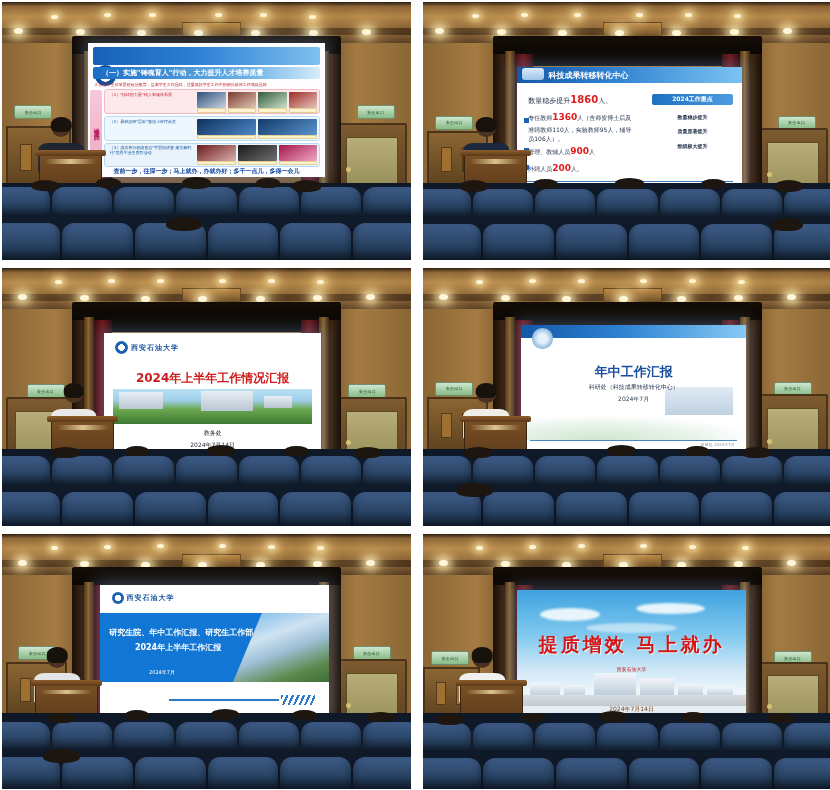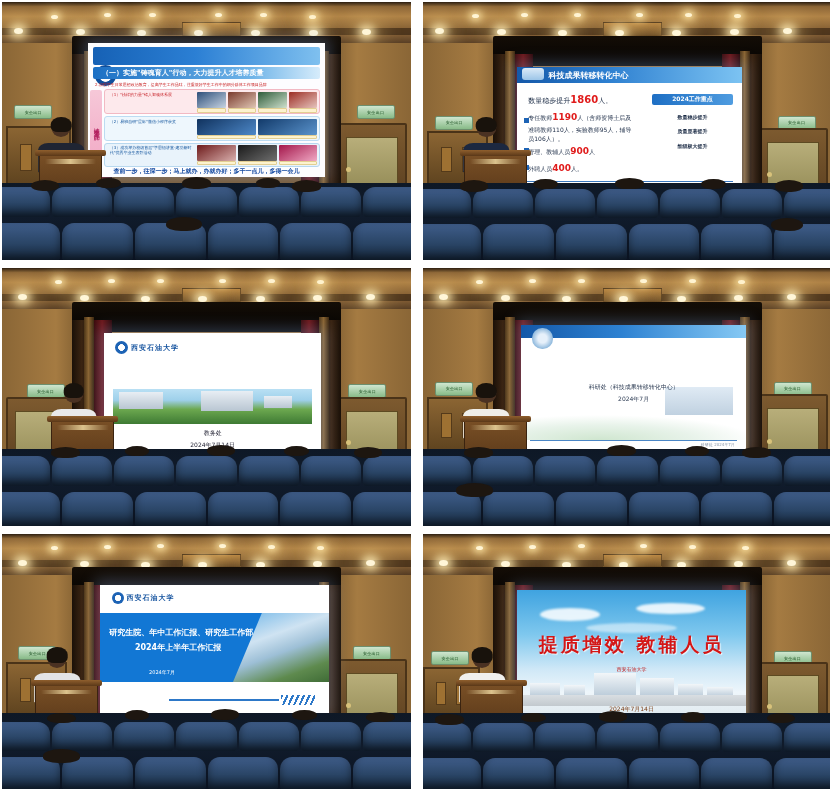--- a/index.html
+++ b/index.html
@@ -379,27 +379,27 @@
       <div class="pillar" style="right:20%"></div>
     <div class="screen" style="left:23%;top:25%;width:55%;height:48%">
       <div class="sl s2">
         <div class="top"></div>
         <div class="logo" style="top:1%;left:2%;height:10%"></div>
         <div class="ttl" style="font-size:8px;top:2.5%">科技成果转移转化中心</div>
         <div class="line1" style="font-size:7px">
           <span>数量稳步提升</span><span class="num" style="font-size:10px">1860</span><span>人。</span>
         </div>
         <div class="li" style="top:36%;font-size:6px;line-height:1.5">
-          <span class="bul"></span><span>专任教师</span><span class="num" style="font-size:9px">1190</span><span>人（含师资博士后及准聘教师110人，实验教师95人，辅导员106人）。</span>
+          <span class="bul"></span><span>专任教师</span><span class="num" style="font-size:9px">1360</span><span>人（含师资博士后及准聘教师110人，实验教师95人，辅导员106人）。</span>
         </div>
         <div class="li" style="top:64%;font-size:6px">
           <span class="bul"></span><span>管理、教辅人员</span><span class="num" style="font-size:9px">900</span><span>人</span>
         </div>
         <div class="li" style="top:78%;font-size:6px">
-          <span class="bul"></span><span>外聘人员</span><span class="num" style="font-size:9px">400</span><span>人。</span>
+          <span class="bul"></span><span>外聘人员</span><span class="num" style="font-size:9px">200</span><span>人。</span>
         </div>
         <div class="rh" style="font-size:6px">2024工作重点</div>
         <div class="ri" style="top:38%;font-size:5px">数量稳步提升</div>
         <div class="ri" style="top:50%;font-size:5px">质量显著提升</div>
         <div class="ri" style="top:62%;font-size:5px">能级极大提升</div>
         <div class="rule"></div>
         <div class="fn" style="font-size:4px">人事处 2024年7月</div>
       </div>
     </div>
     <div class="stagefloor"></div>
@@ -483,20 +483,21 @@
     <div class="curtain" style="left:22.5%"></div>
       <div class="curtain" style="right:22.5%"></div>
     <div class="pillar" style="left:20%"></div>
       <div class="pillar" style="right:20%"></div>
     <div class="screen" style="left:25%;top:25%;width:53%;height:48%">
       <div class="sl s3">
         <div class="ulogo">
           <span class="umark"></span>
           <span class="uname" style="font-size:7px">西安石油大学</span>
         </div>
+        <div class="ttl" style="font-size:12px">2024年上半年工作情况汇报</div>
         <div class="campus">
           <div class="bld" style="left:3%;top:8%;width:22%;height:48%"></div>
           <div class="bld" style="left:44%;top:4%;width:26%;height:58%"></div>
           <div class="bld" style="left:76%;top:18%;width:14%;height:36%"></div>
         </div>
         <div class="org" style="font-size:6px">教务处</div>
         <div class="date" style="font-size:6px">2024年7月14日</div>
       </div>
     </div>
     <div class="stagefloor"></div>
@@ -577,20 +578,21 @@
       <div class="pros-left"></div>
       <div class="pros-right"></div>
     <div class="curtain" style="left:22.5%"></div>
       <div class="curtain" style="right:22.5%"></div>
     <div class="pillar" style="left:20%"></div>
       <div class="pillar" style="right:20%"></div>
     <div class="screen" style="left:24%;top:22%;width:55%;height:48%">
       <div class="sl s4">
         <div class="top"></div>
         <div class="av"></div>
+        <div class="ttl" style="font-size:13px">年中工作汇报</div>
         <div class="bld"></div>
         <div class="hill"></div>
         <div class="org" style="font-size:6px">科研处（科技成果转移转化中心）</div>
         <div class="date" style="font-size:6px">2024年7月</div>
         <div class="rule"></div>
         <div class="fn" style="font-size:4px">科研处 2024年7月</div>
       </div>
     </div>
     <div class="stagefloor"></div>
       <div class="stageedge"></div>
@@ -768,21 +770,21 @@
       <div class="pros-right"></div>
     <div class="curtain" style="left:22.5%"></div>
       <div class="curtain" style="right:22.5%"></div>
     <div class="pillar" style="left:20%"></div>
       <div class="pillar" style="right:20%"></div>
     <div class="screen" style="left:23%;top:22%;width:56%;height:50%">
       <div class="sl s6">
         <div class="cloud" style="left:10%;top:14%;width:26%;height:10%"></div>
         <div class="cloud" style="left:52%;top:10%;width:30%;height:9%"></div>
         <div class="cloud" style="left:30%;top:26%;width:40%;height:8%;opacity:.6"></div>
-        <div class="ttl" style="font-size:19px">提质增效  教辅人员</div>
+        <div class="ttl" style="font-size:19px">提质增效  马上就办</div>
         <div class="uname" style="font-size:5px">西安石油大学</div>
         <div class="city">
           <div class="cb" style="left:2%;width:14%;height:52%"></div>
           <div class="cb" style="left:18%;width:10%;height:42%"></div>
           <div class="cb" style="left:32%;width:20%;height:86%"></div>
           <div class="cb" style="left:54%;width:16%;height:70%"></div>
           <div class="cb" style="left:72%;width:12%;height:48%"></div>
           <div class="cb" style="left:86%;width:12%;height:38%"></div>
         </div>
         <div class="plaza"></div>

